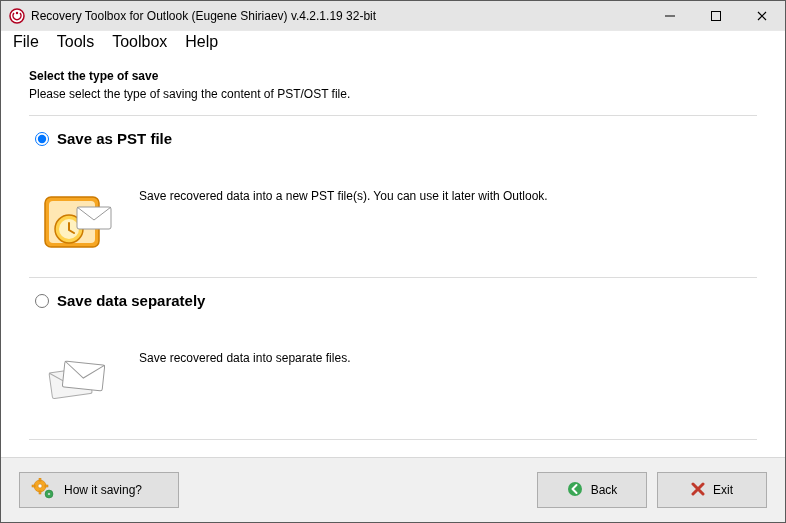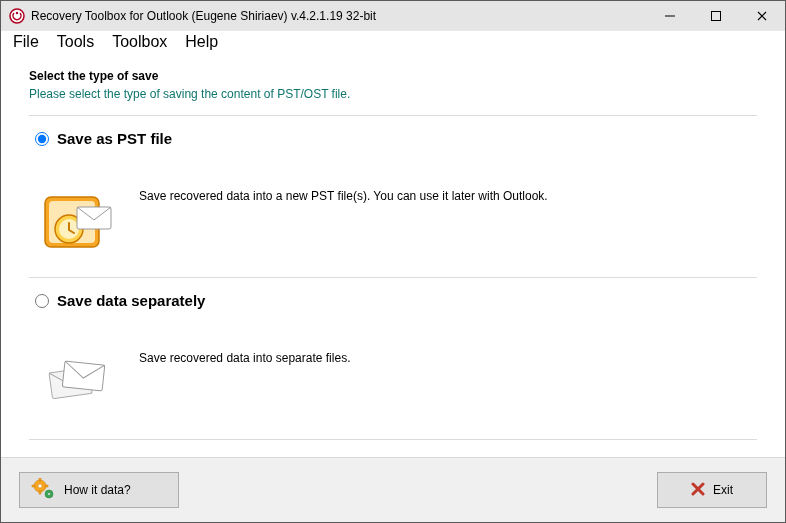--- a/index.html
+++ b/index.html
@@ -47,21 +47,21 @@
 
   
   .content {
     flex:1;
     padding: 10px 28px 0 28px;
     display:flex;
     flex-direction:column;
     overflow:hidden;
   }
   .page-title { font-size: 12px; font-weight: bold; margin: 6px 0 4px 0;}
-  .page-subtitle { font-size: 12px; color:#0f766e; margin-bottom: 14px;}
+  .page-subtitle { font-size: 12px; color:#000000; margin-bottom: 14px;}
 
   .option-panel {
     border-top: 1px solid #dcdcdc;
     border-bottom: 1px solid #dcdcdc;
     padding: 14px 6px 20px 6px;
   }
   .option-panel + .option-panel { border-top: none; }
 
   .option-head {
     display:flex;
@@ -207,24 +207,33 @@
             <rect x="9" y="13" width="2" height="3"></rect>
           <rect x="2" y="7" width="3" height="2"></rect>
             <rect x="15" y="7" width="3" height="2"></rect>
         </g>
         <g fill="#3aa655" stroke="#277a3a" stroke-width="0.5">
           <circle cx="19" cy="16" r="4"></circle>
           <circle cx="19" cy="16" r="1.3" fill="#fff"></circle>
         </g>
       </svg>
     </span>
-    <span>How it data?</span>
+    <span>How it saving?</span>
   </button>
   <span class="spacer"></span>
   <button class="btn">
     <span>
+      <svg width="16" height="16" viewBox="0 0 16 16">
+        <circle cx="8" cy="8" r="7" fill="#3aa655"></circle>
+        <path d="M9.5 4 L5.5 8 L9.5 12" fill="none" stroke="#fff" stroke-width="2" stroke-linecap="round" stroke-linejoin="round"></path>
+      </svg>
+    </span>
+    <span>Back</span>
+  </button>
+  <button class="btn">
+    <span>
       <svg width="14" height="14" viewBox="0 0 14 14">
         <path d="M2 2 L12 12 M12 2 L2 12" stroke="#c0392b" stroke-width="3" stroke-linecap="round"></path>
       </svg>
     </span>
     <span>Exit</span>
   </button>
 </div>
 
 </body></html>

